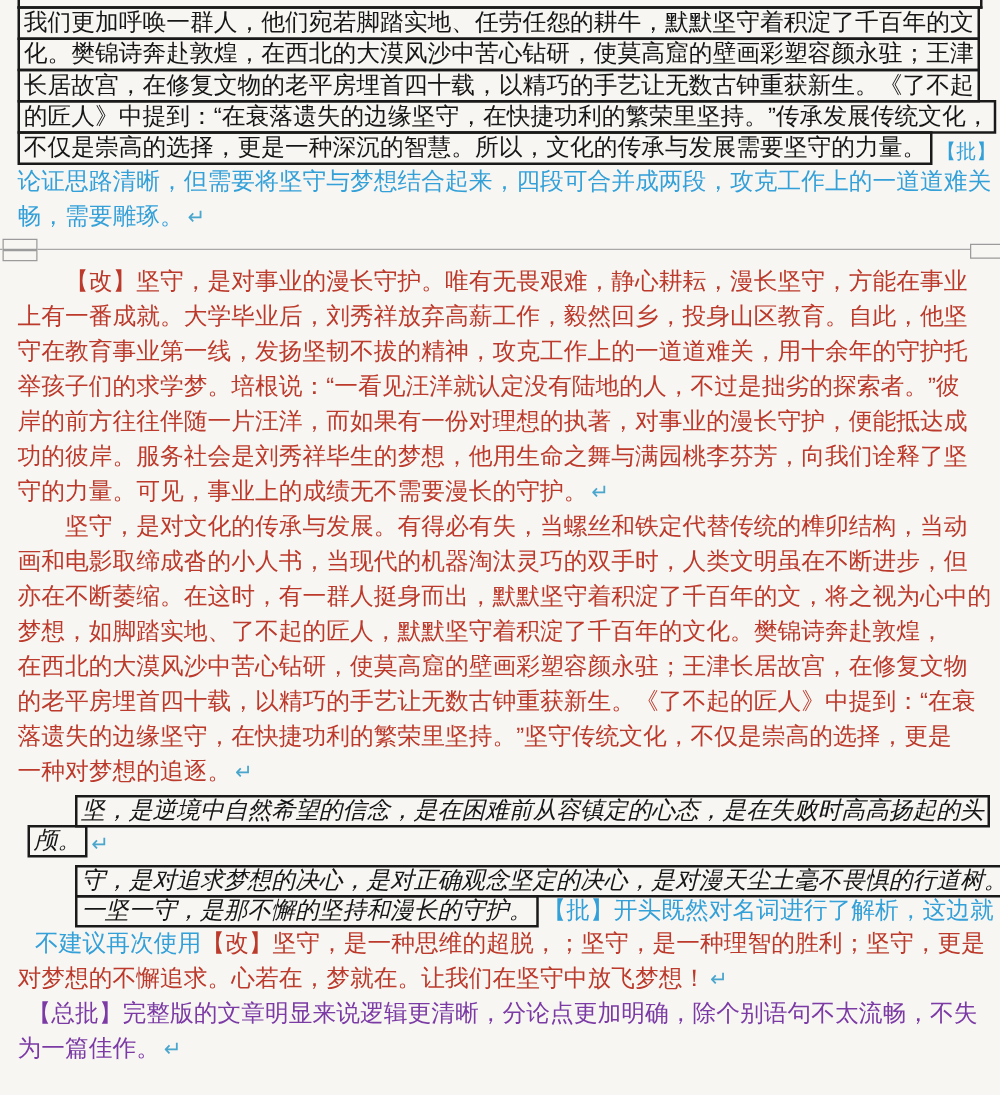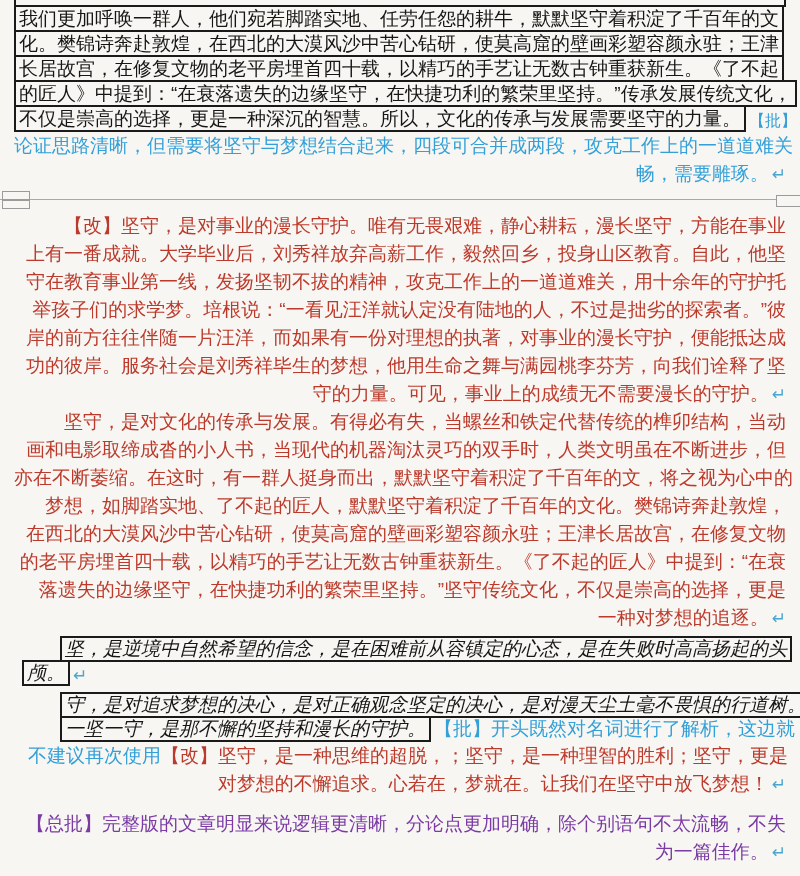--- a/index.html
+++ b/index.html
@@ -5,21 +5,20 @@
   html,body{margin:0;padding:0;background:#e9e9e7;}
   .page{
     position:relative;
     width:800px;height:876px;
     background:#f7f6f3;
     box-sizing:border-box;
     padding:0 14px;
     overflow:hidden;
     font-family:"Liberation Sans","DejaVu Sans",sans-serif;
     color:#1b1b1b;
-    text-align:right;
   }
   
   .sliver{
     height:5px;
     border:2px solid #1a1a1a;border-top:none;
   }
   
   .brow{display:flex;align-items:flex-end;margin-top:-2px;}
   .bbox{
     border:2px solid #1a1a1a;
@@ -28,21 +27,21 @@
     white-space:nowrap;
     color:#161616;
     background:transparent;
   }
   
   .tline{
     font-size:19px;line-height:28px;height:28px;
     white-space:nowrap;
   }
   .indent{padding-left:38px;}
-  .indent-sm{padding-left:8px;margin-top:12px;}
+  .indent-sm{padding-left:8px;}
   .red{color:#bc3a2b;}
   .blue{color:#34a0d8;}
   .purple{color:#7b3aa4;}
   .arrow{color:#4aa6cd;font-size:17px;margin-left:3px;}
   .lbl{margin-left:3px;}
   
   .pbreak{position:relative;height:18px;margin:3px -14px 3px;}
   .pb-line{position:absolute;top:8px;left:0;right:0;border-top:1px solid #a8a8a8;}
   .pb-rect{position:absolute;background:#f7f6f3;border:1px solid #9b9b9b;}
   .pb-tl{left:2px;top:0;width:26px;height:7px;}

